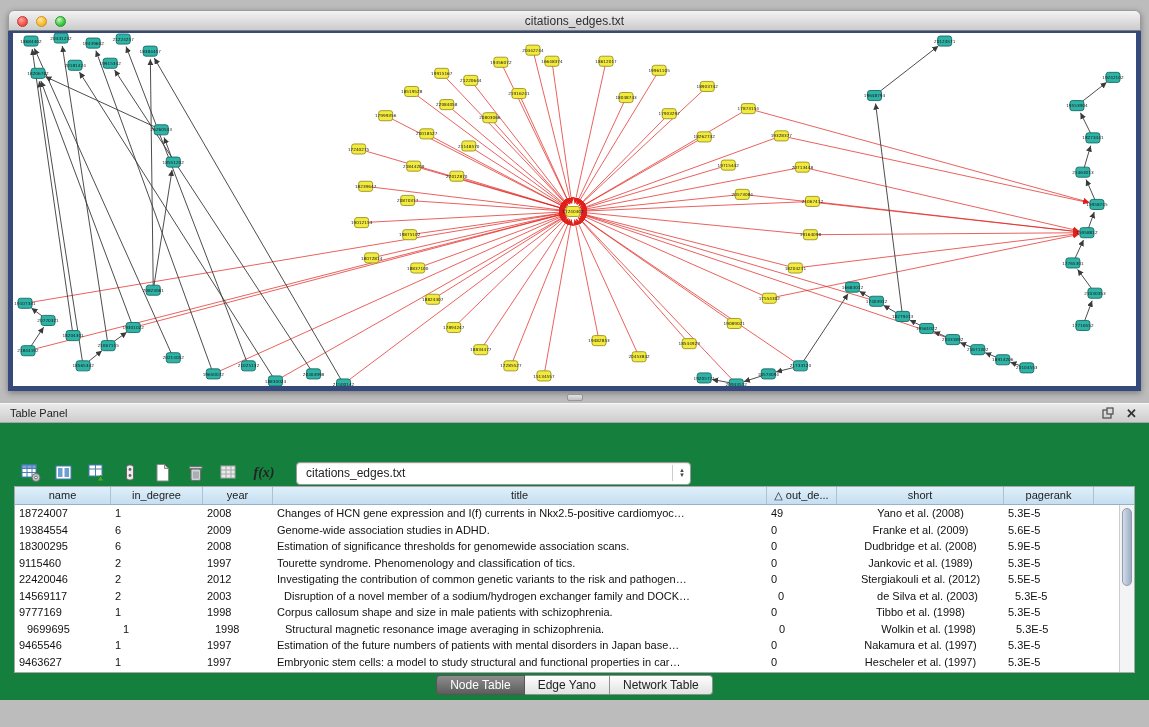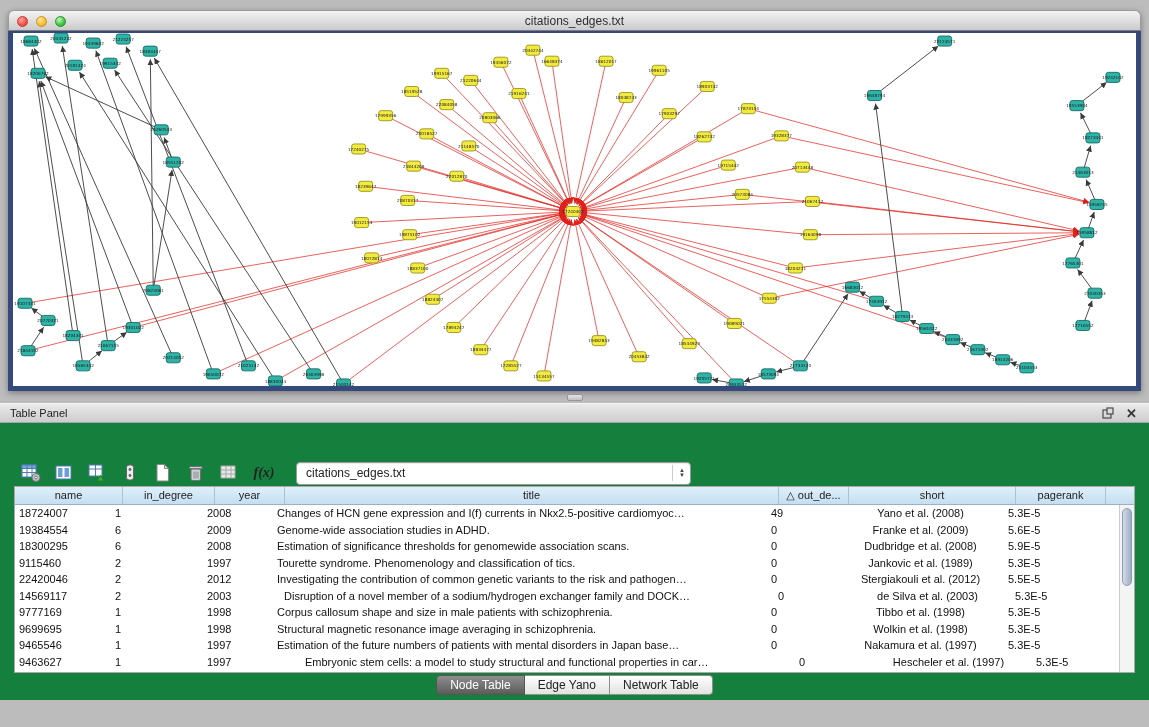--- a/index.html
+++ b/index.html
@@ -636,21 +636,21 @@
       <span>citations_edges.txt</span>
       <span class="combo-arrows">
         <span>▲</span>
         <span>▼</span>
       </span>
     </div>
   </div>
 
   <div class="table-wrap">
     <div class="thead" id="table-head">
-        <div class="th" style="width: 108px;">name</div>
+        <div class="th" style="width: 96px;">name</div>
         <div class="th" style="width: 92px;">in_degree</div>
         <div class="th" style="width: 70px;">year</div>
         <div class="th" style="width: 494px;">title</div>
         <div class="th" style="width: 70px;">△ out_de...</div>
         <div class="th" style="width: 167px;">short</div>
         <div class="th" style="width: 90px;">pagerank</div>
         <div class="th filler"></div>
       </div>
     <div class="tbody" id="table-body">
         <div class="tr">
@@ -710,42 +710,42 @@
         <div class="tr">
           <div class="td" style="width: 96px; text-align: left;">9777169</div>
           <div class="td" style="width: 92px; text-align: left;">1</div>
           <div class="td" style="width: 70px; text-align: left;">1998</div>
           <div class="td" style="width: 494px; text-align: left;">Corpus callosum shape and size in male patients with schizophrenia.</div>
           <div class="td" style="width: 70px; text-align: left;">0</div>
           <div class="td" style="width: 167px; text-align: center;">Tibbo et al. (1998)</div>
           <div class="td" style="width: 90px; text-align: left;">5.3E-5</div>
         </div>
         <div class="tr">
-          <div class="td" style="width: 96px; text-align: left;">9699695</div>
+          <div class="td" style="width: 96px; text-align: left; margin-left: 8px;">9699695</div>
           <div class="td" style="width: 92px; text-align: left;">1</div>
           <div class="td" style="width: 70px; text-align: left;">1998</div>
           <div class="td" style="width: 494px; text-align: left;">Structural magnetic resonance image averaging in schizophrenia.</div>
           <div class="td" style="width: 70px; text-align: left;">0</div>
           <div class="td" style="width: 167px; text-align: center;">Wolkin et al. (1998)</div>
           <div class="td" style="width: 90px; text-align: left;">5.3E-5</div>
         </div>
         <div class="tr">
           <div class="td" style="width: 96px; text-align: left;">9465546</div>
           <div class="td" style="width: 92px; text-align: left;">1</div>
           <div class="td" style="width: 70px; text-align: left;">1997</div>
           <div class="td" style="width: 494px; text-align: left;">Estimation of the future numbers of patients with mental disorders in Japan base…</div>
           <div class="td" style="width: 70px; text-align: left;">0</div>
           <div class="td" style="width: 167px; text-align: center;">Nakamura et al. (1997)</div>
           <div class="td" style="width: 90px; text-align: left;">5.3E-5</div>
         </div>
         <div class="tr">
           <div class="td" style="width: 96px; text-align: left;">9463627</div>
           <div class="td" style="width: 92px; text-align: left;">1</div>
           <div class="td" style="width: 70px; text-align: left;">1997</div>
-          <div class="td" style="width: 494px; text-align: left; margin-left: 28px;">Embryonic stem cells: a model to study structural and functional properties in car…</div>
+          <div class="td" style="width: 494px; text-align: left;">Embryonic stem cells: a model to study structural and functional properties in car…</div>
           <div class="td" style="width: 70px; text-align: left;">0</div>
           <div class="td" style="width: 167px; text-align: center;">Hescheler et al. (1997)</div>
           <div class="td" style="width: 90px; text-align: left;">5.3E-5</div>
         </div>
       </div>
     <div class="vscroll">
       <div class="vthumb"></div>
     </div>
   </div>
 

